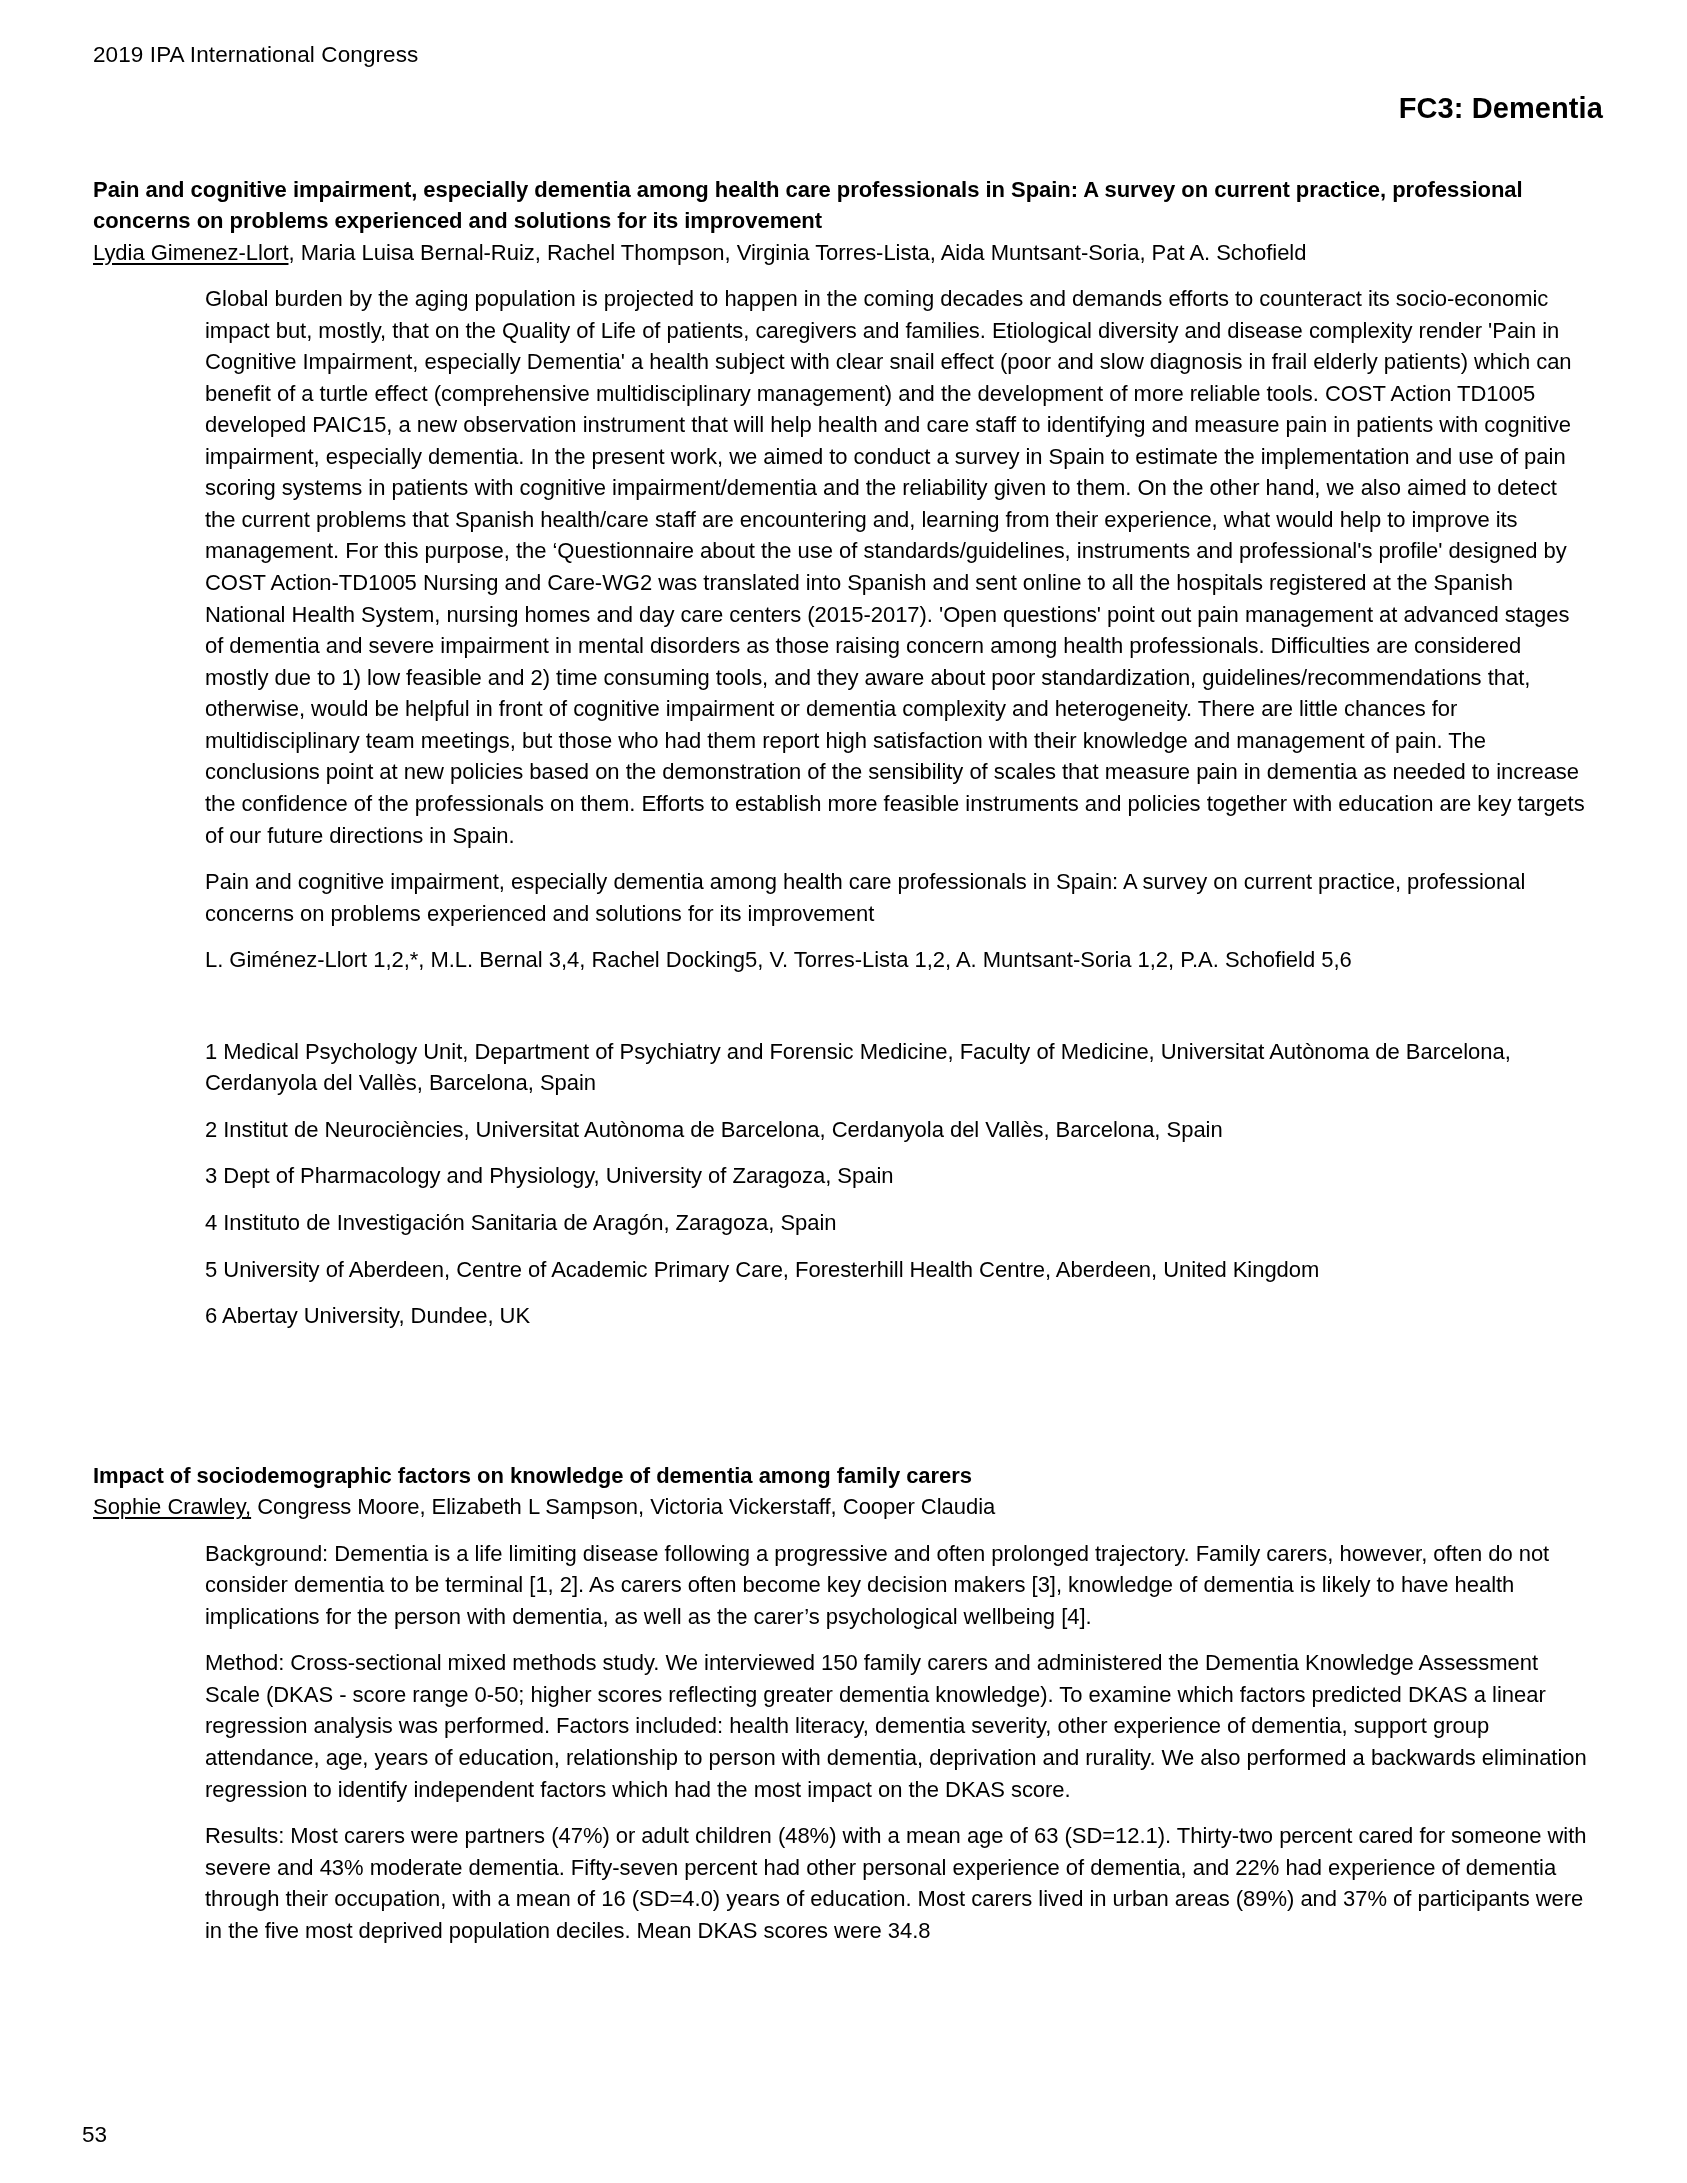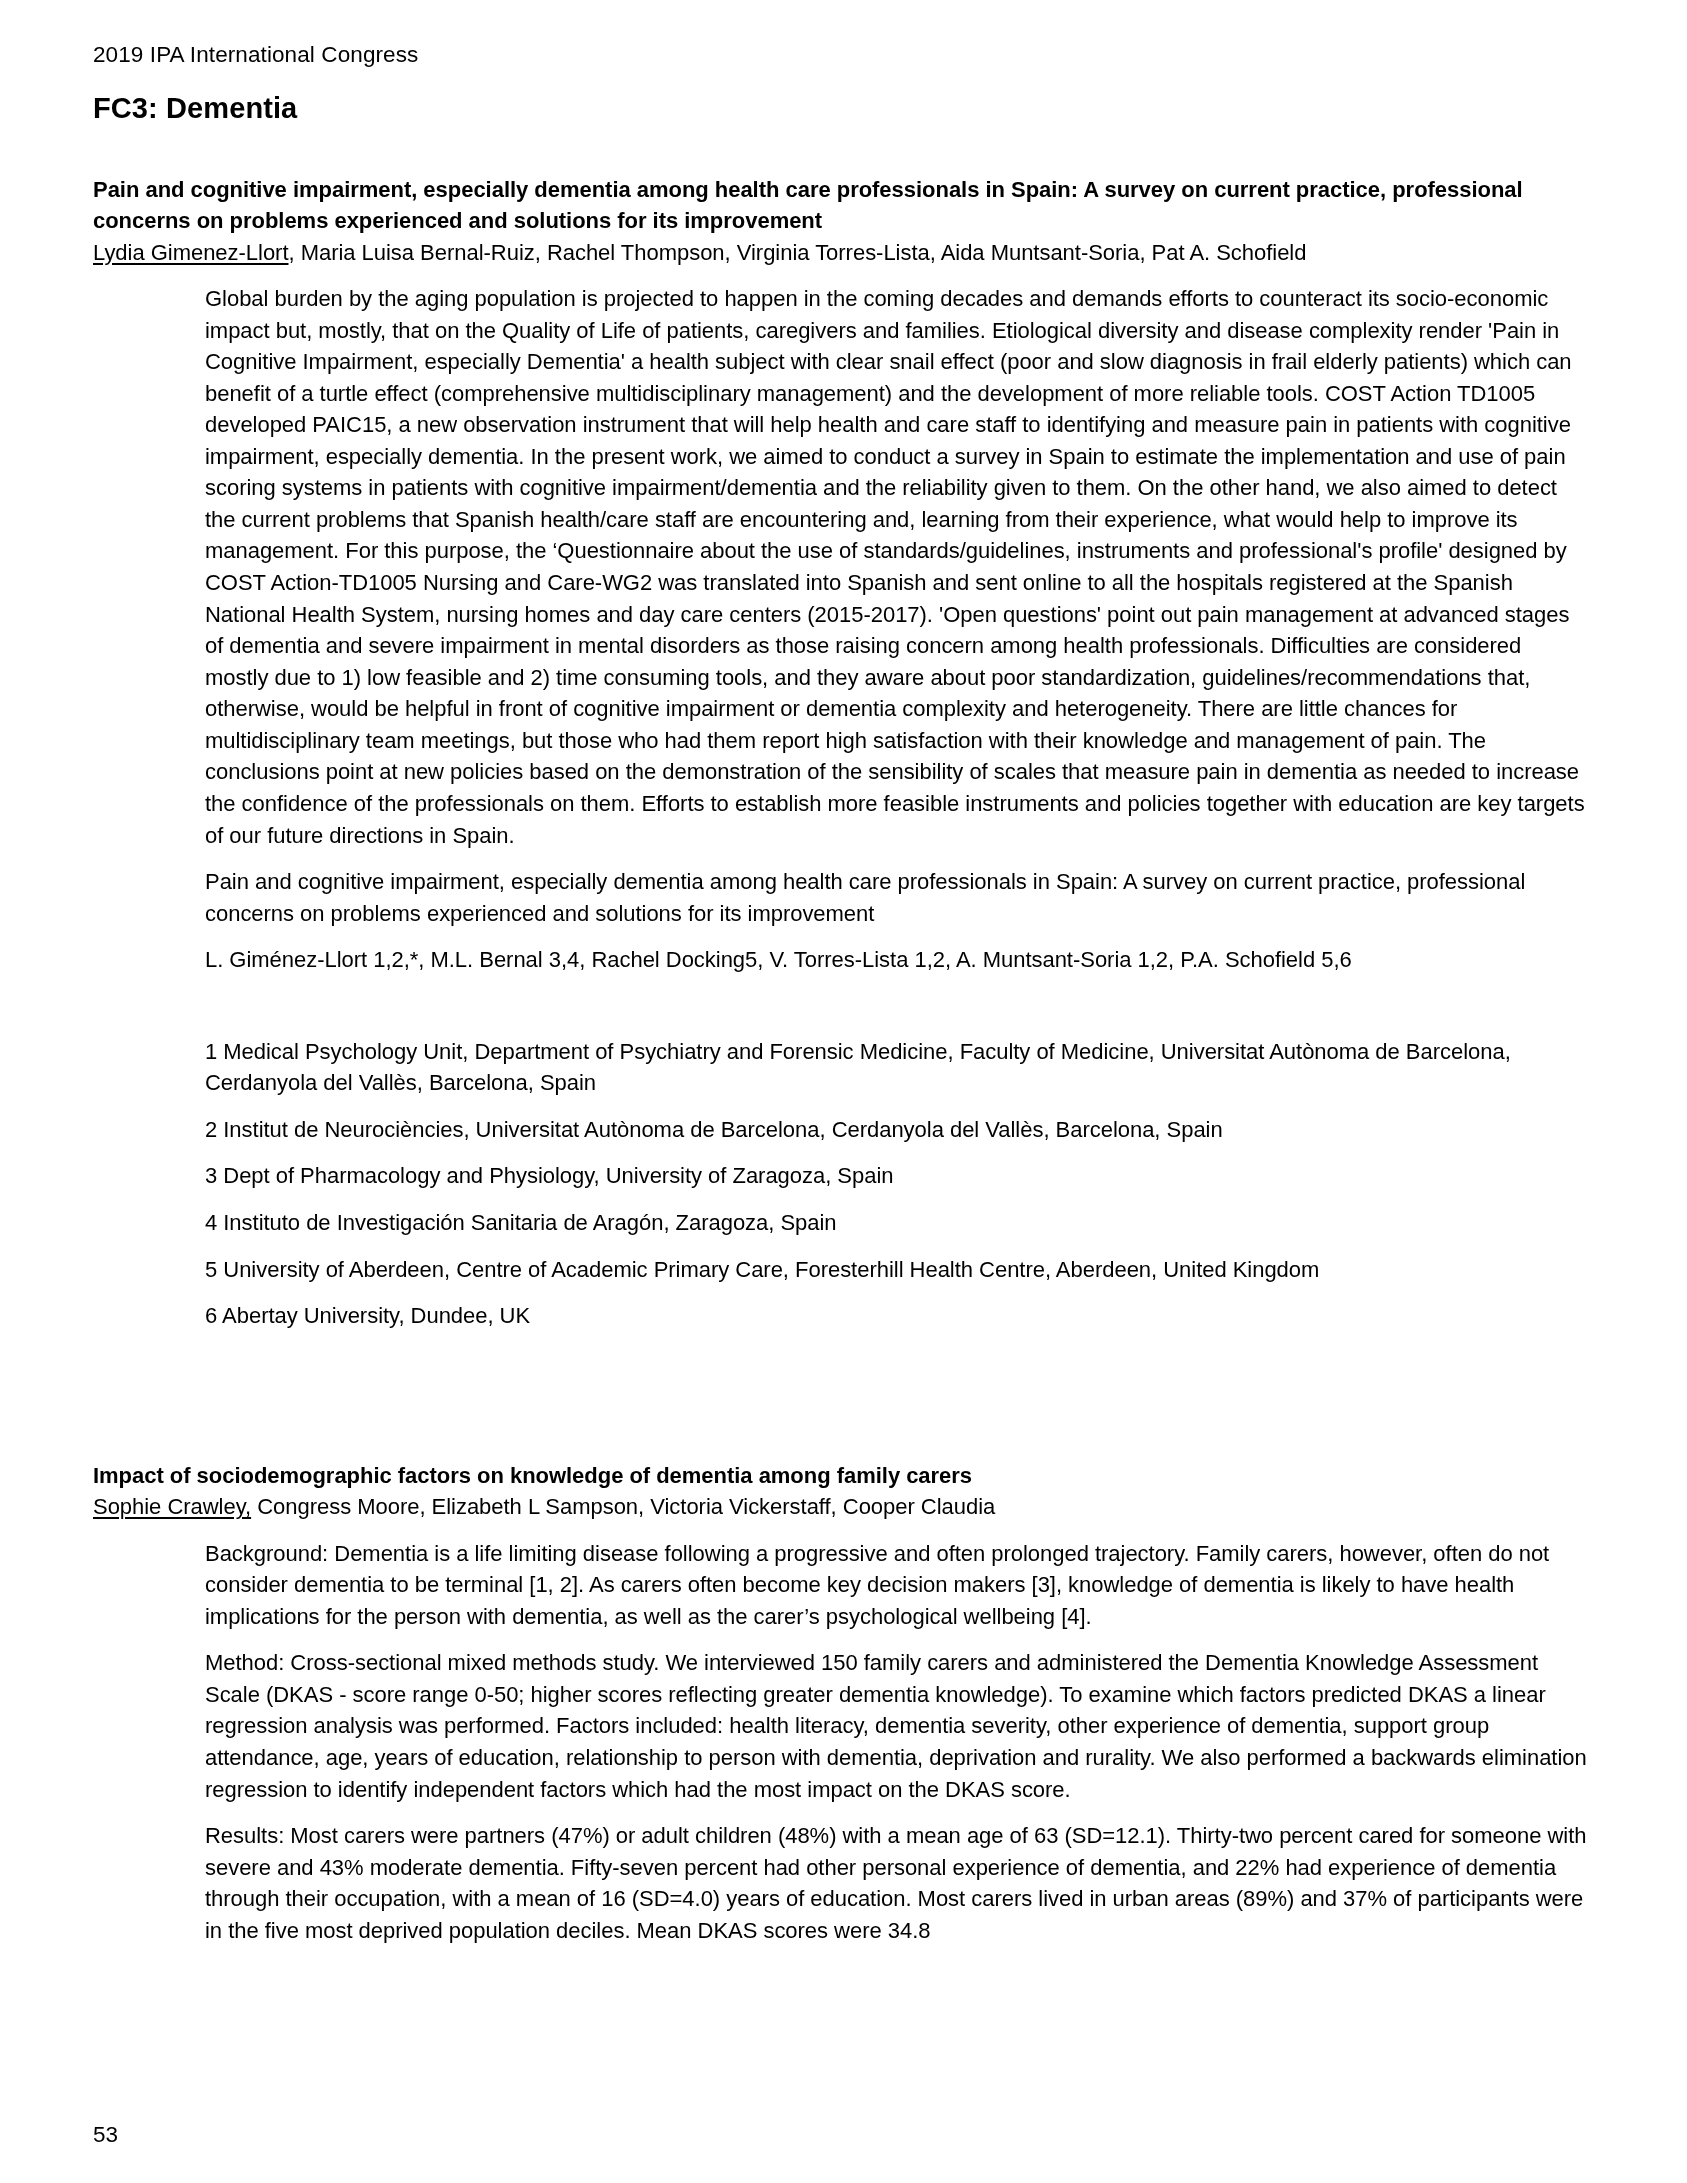--- a/index.html
+++ b/index.html
@@ -19,21 +19,21 @@
     box-sizing: border-box;
     padding: 41px 85px 4px 93px;
     overflow: hidden;
   }
   .running-head {
     font-size: 22.5px;
     line-height: 1.25;
     letter-spacing: 0.1px;
   }
   .section-title {
-    text-align: left;
+    text-align: right;
     font-size: 29px;
     font-weight: bold;
     margin-top: 22.5px;
     margin-bottom: 0;
     letter-spacing: 0.1px;
   }
   .abstract {
     margin-top: 49px;
   }
   .abstract.second {
@@ -70,21 +70,21 @@
     height: 30px;
   }
   .aff-list {
     margin: 0;
   }
   .spacer-big {
     height: 113px;
   }
   .page-number {
     position: absolute;
-    left: 93px;
+    left: 82px;
     bottom: 37px;
     font-size: 22.5px;
     line-height: 1;
   }
 </style>
 </head>
 <body>
 
 <div class="page">
 

